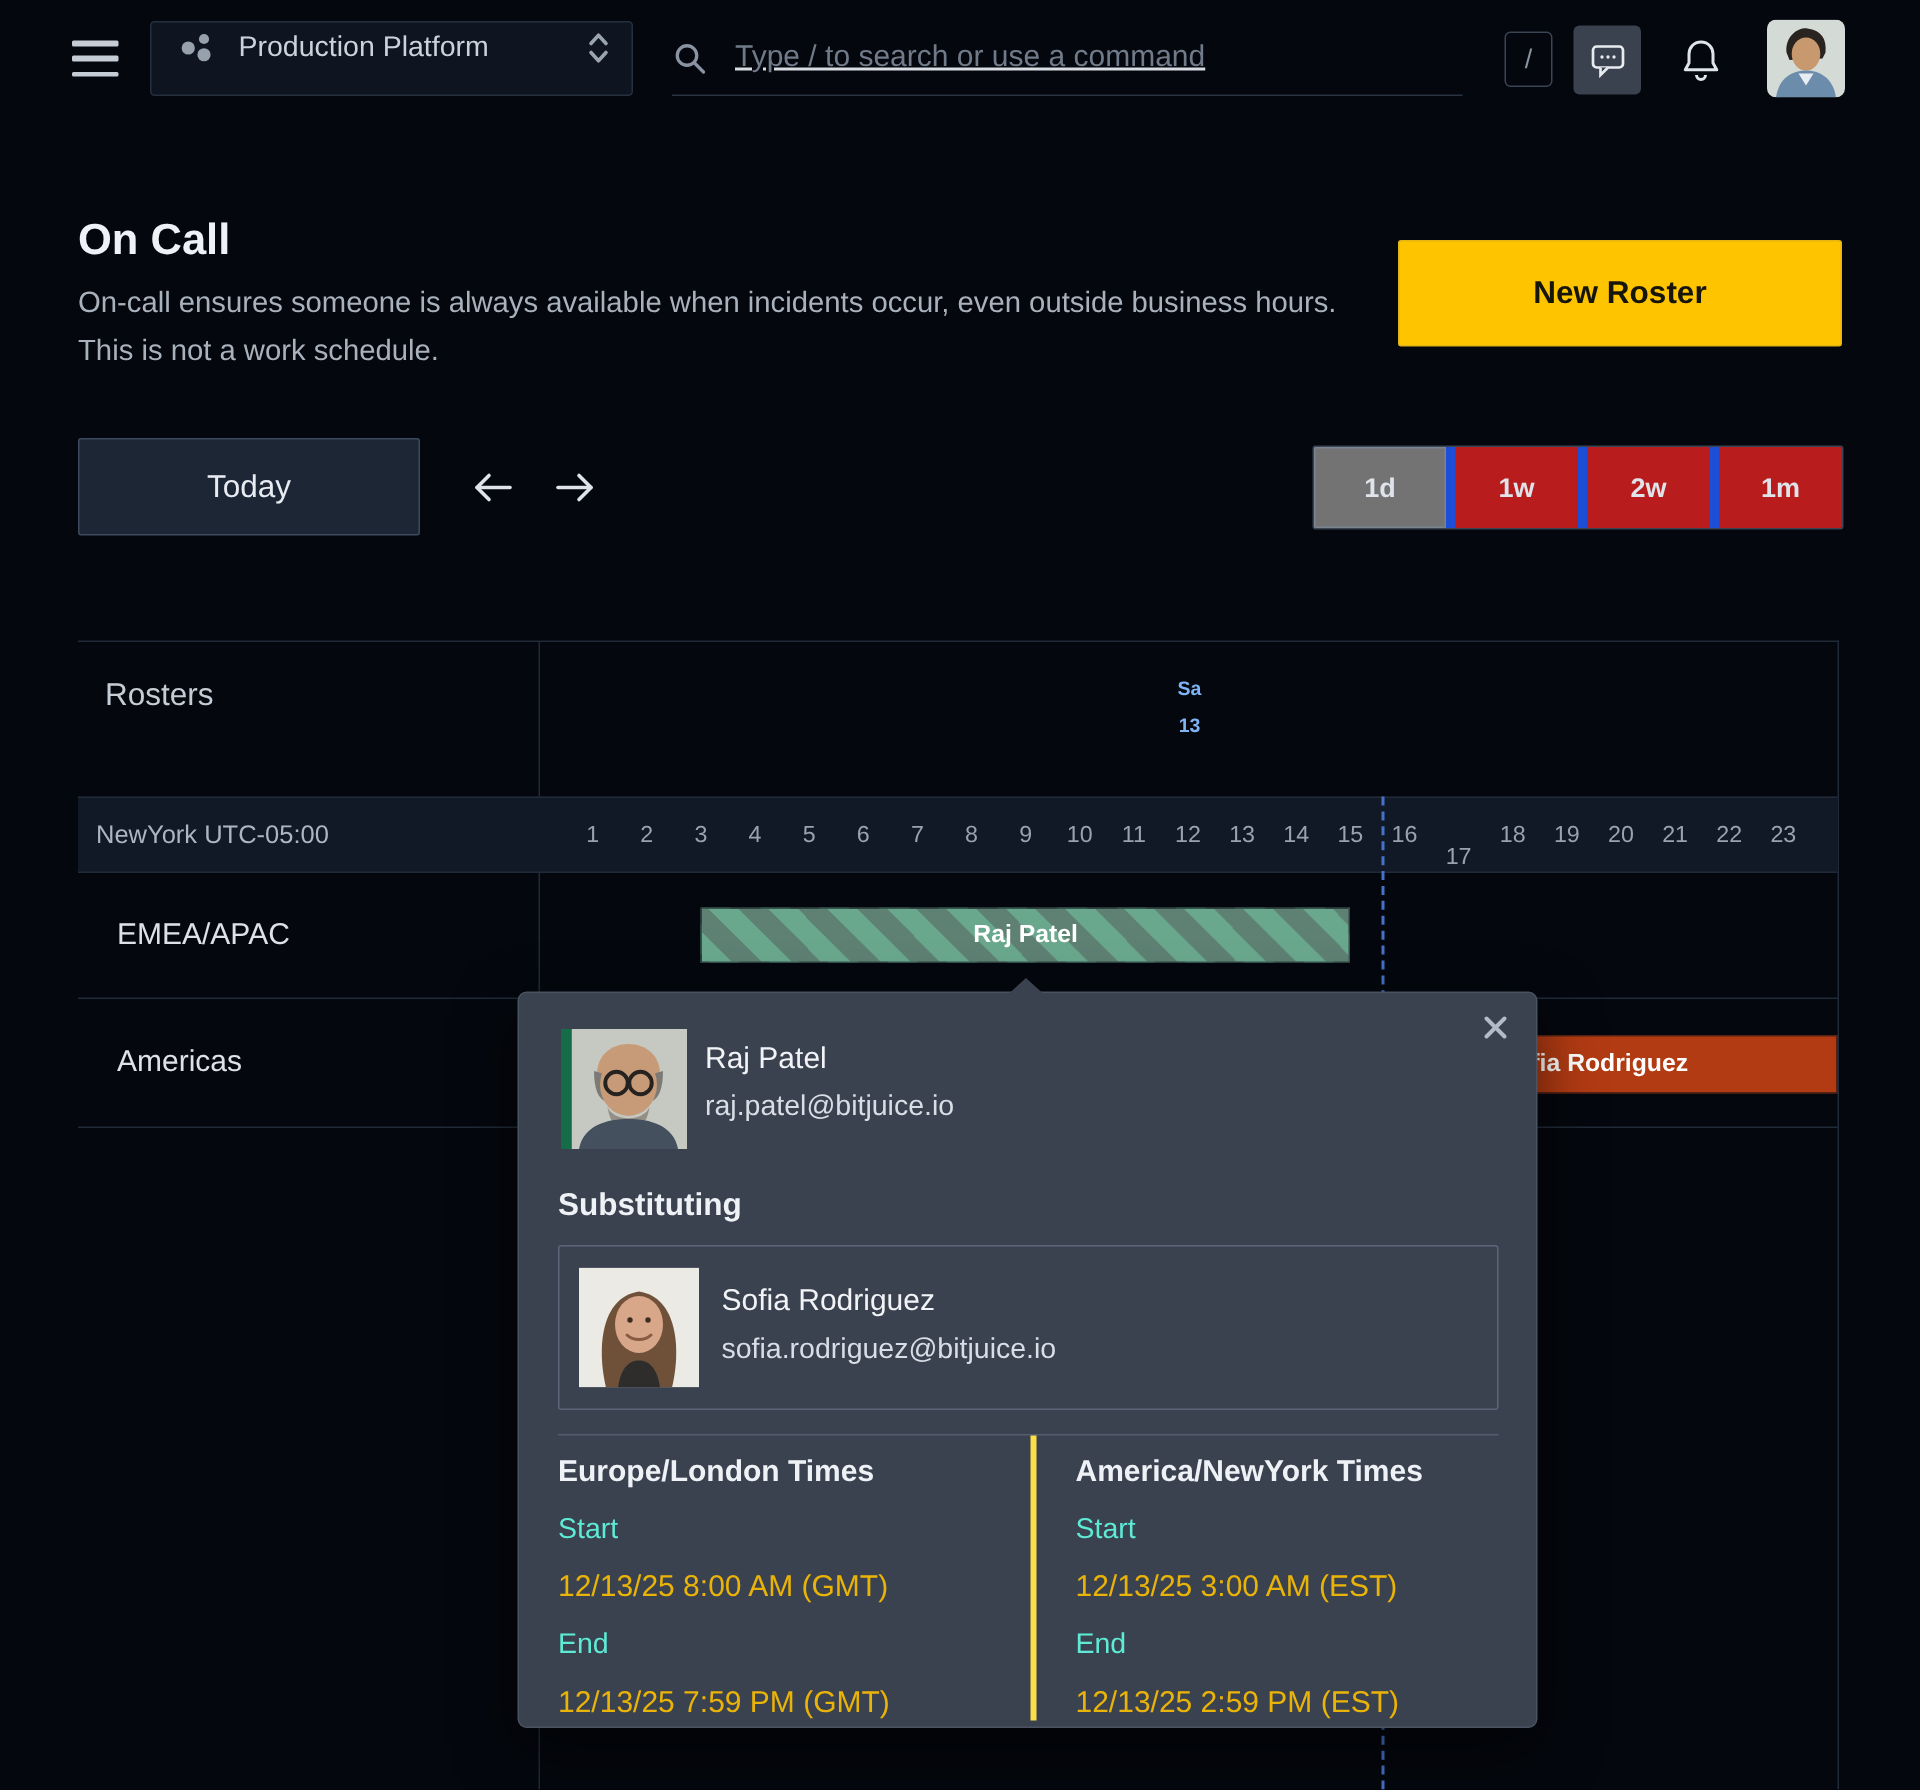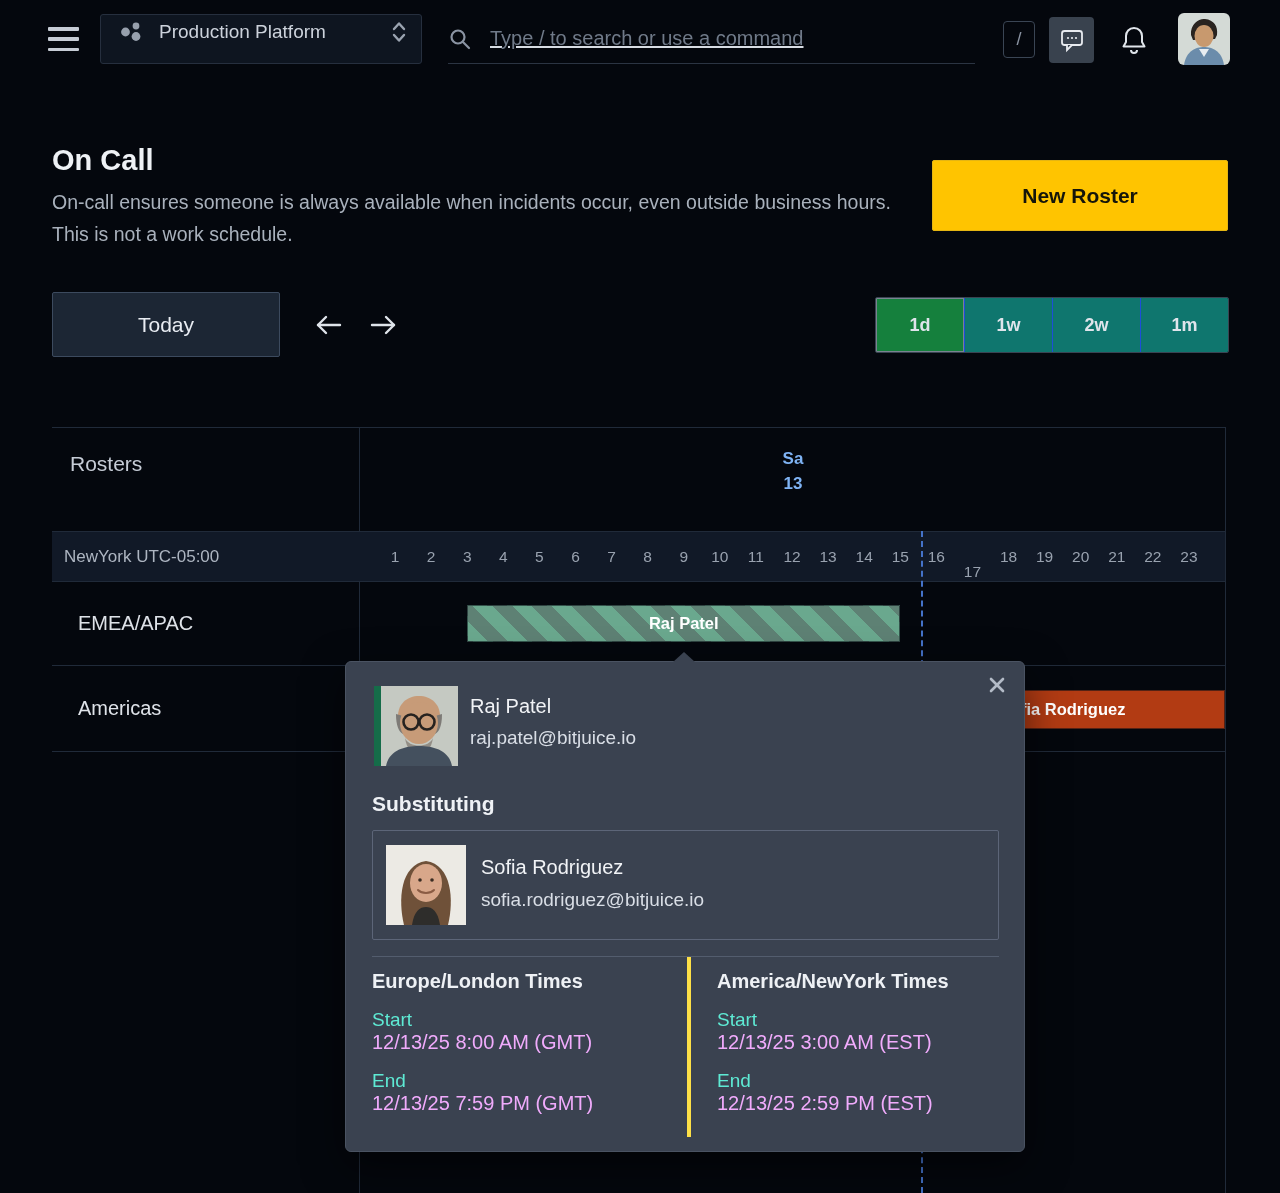--- a/index.html
+++ b/index.html
@@ -42,32 +42,32 @@
     font-size:21px; font-weight:bold; color:#15150A; cursor:pointer; font-family:inherit; }
   
   .today-btn { position:absolute; left:52px; top:292px; width:228px; height:65px;
     background:#1C2634; border:1px solid #3C4A5E; border-radius:2px;
     font-size:21px; color:#E8ECF2; cursor:pointer; font-family:inherit; }
   .date-nav { position:absolute; left:314px; top:292px; height:65px; display:flex; align-items:center; gap:24px; }
   .nav-arrow { background:none; border:none; cursor:pointer; display:flex; align-items:center; }
   .date-range { font-size:21.5px; color:#E9EDF2; letter-spacing:.2px; }
   .view-toggle { position:absolute; left:875px; top:297px; width:354px; height:56px;
     display:grid; grid-template-columns:repeat(4,1fr); border:1px solid #3A4452; border-radius:2px; overflow:hidden; }
-  .vt-btn { background:#0f766e; border:none; border-left:1px solid #1d4ed8;
+  .vt-btn { background:#b91c1c; border:none; border-left:6px solid #1d4ed8;
     font-size:18px; font-weight:bold; color:#DFE4EB; cursor:pointer; font-family:inherit; }
   .vt-btn:first-child { border-left:none; }
-  .vt-btn.active { background:#15803d; box-shadow: inset 0 0 0 1px #7A8390; }
+  .vt-btn.active { background:#737373; box-shadow: inset 0 0 0 1px #7A8390; }
   
   .schedule { position:absolute; left:52px; top:427px; width:1174px; height:766px;
     border-top:1px solid #202A39; border-right:1px solid #202A39; }
   .col-divider { position:absolute; left:307px; top:0; bottom:0; width:1px; background:#202A39; }
   .sched-header { position:absolute; left:0; top:0; width:100%; height:103px; }
   .rosters-label { position:absolute; left:18px; top:24px; font-size:21px; color:#C6CCD6; }
   .day-label { position:absolute; left:741px; top:18px; transform:translateX(-50%);
-    text-align:center; font-size:17px; font-weight:bold; line-height:25px; color:var(--day-label-blue); }
+    text-align:center; font-size:13px; font-weight:bold; line-height:25px; color:var(--day-label-blue); }
   .hours-row { position:absolute; left:0; top:103px; width:100%; height:51px;
     background:#111927; border-top:1px solid #202A39; border-bottom:1px solid #202A39; }
   .tz-label { position:absolute; left:12px; top:0; line-height:49px; font-size:17px; color:#ADB5C1; }
   .hours-track { position:absolute; left:307px; right:0; top:0; bottom:0; }
   .hour { position:absolute; top:0; transform:translateX(-50%); line-height:49px; font-size:15.5px; color:#99A2AF; }
   .roster-row { position:absolute; left:0; width:100%; border-bottom:1px solid #202A39; }
   .row-emea { top:154px; height:84px; }
   .row-americas { top:238px; height:86px; }
   .row-label { position:absolute; left:26px; top:0; bottom:0; display:flex; align-items:center;
     font-size:20px; color:#DEE2E8; }
@@ -94,21 +94,21 @@
   .pp-card { position:absolute; left:26px; top:168px; width:627px; height:110px; border:1px solid #5C6578; border-radius:2px; }
   .pp-card .card-avatar { position:absolute; left:13px; top:14px; width:80px; height:80px; overflow:hidden; }
   .card-name { position:absolute; left:108px; top:25px; font-size:20px; color:#F1F3F6; }
   .card-email { position:absolute; left:108px; top:58px; font-size:19px; color:#D9DEE6; }
   .pp-times { position:absolute; left:26px; width:627px; top:294px; bottom:14px;
     border-top:1px solid #535D6E; display:grid; grid-template-columns:315px 1fr; }
   .time-col { padding-top:13px; }
   .time-col + .time-col { border-left:4px solid #fde047; padding-left:26px; }
   .time-col h4 { font-size:20px; font-weight:bold; color:#EEF1F5; }
   .t-label { margin-top:16px; font-size:19px; color:#5eead4; }
-  .t-value { margin-top:0; font-size:20px; color:#f0abfc; }
+  .t-value { margin-top:16px; font-size:20px; color:#eab308; }
   svg { display:block; }
 </style>
 </head>
 <body>
 
 <header class="topbar">
   <button class="hamburger">
       <i></i>
       <i></i>
       <i></i>

